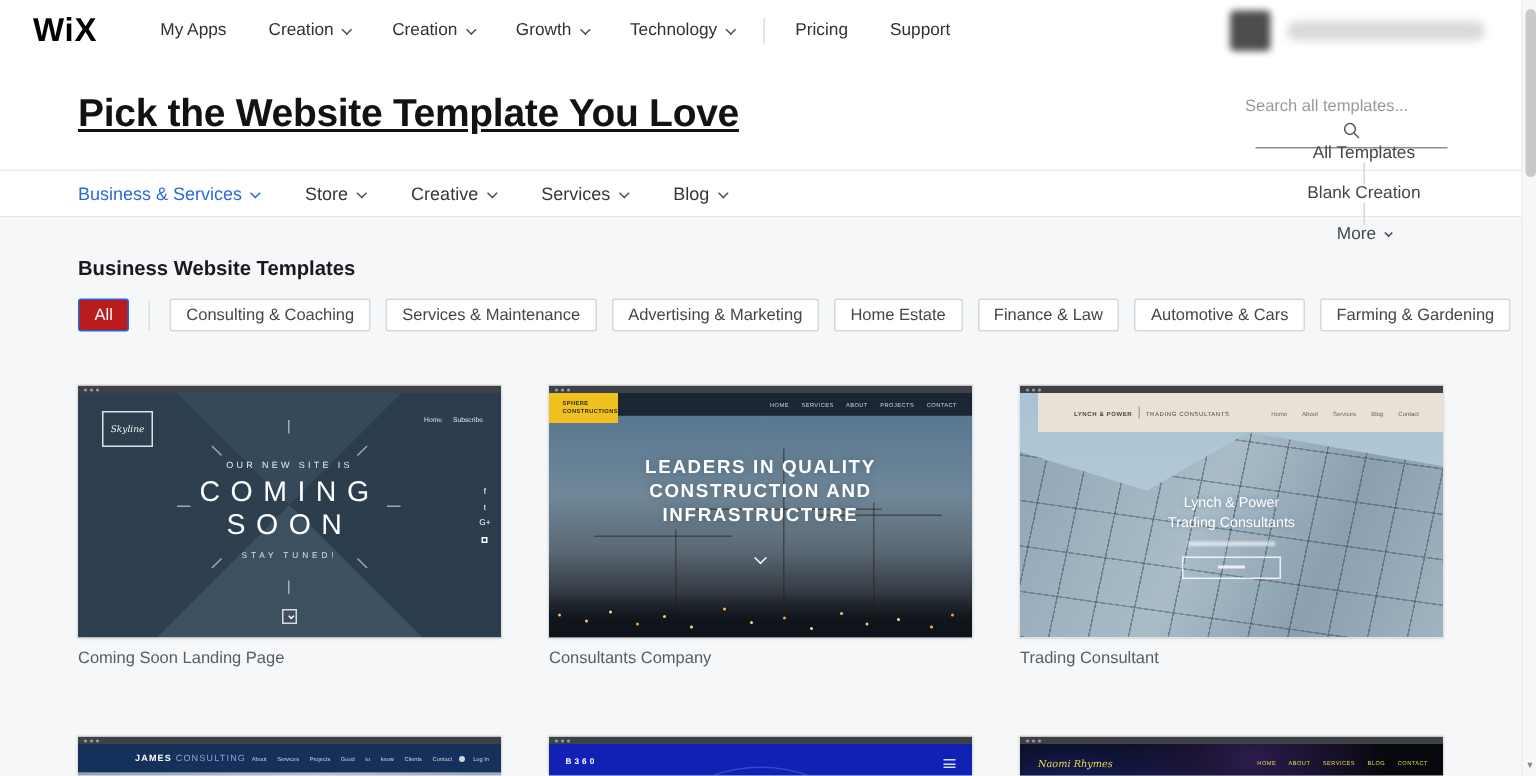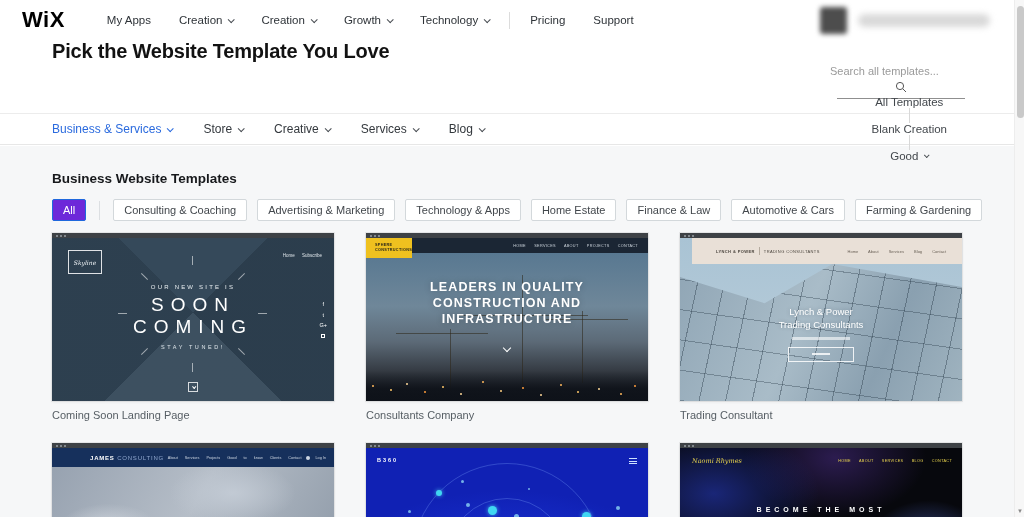--- a/index.html
+++ b/index.html
@@ -15,21 +15,21 @@
           transform:rotate(45deg) translateY(-1px); display:inline-block; }
   .chev.blue { border-color:#2a6ade; }
   .chev.small { width:4px; height:4px; }
   .vdiv { width:1px; height:17px; background:#dcdcdc; margin:0 20px 0 -8px; }
   .account { margin-left:auto; display:flex; align-items:center; gap:11px; }
   .avatar-blur { width:27px; height:27px; background:#4d4d4d; border-radius:3px; filter:blur(2.5px); }
   .name-blur { width:132px; height:13px; background:#d9d9d9; border-radius:7px; filter:blur(3px); }
 
   
   .header { position:absolute; top:40px; left:0; right:0; height:73px; background:#fff; }
-  .page-title { position:absolute; left:52px; top:0; font-size:20px; font-weight:700; color:#121212; letter-spacing:-.2px; }
+  .page-title { position:absolute; left:52px; top:20px; font-size:26px; font-weight:700; color:#121212; letter-spacing:-.2px;text-decoration:underline; }
   .search { position:absolute; right:59px; top:25px; width:128px; border-bottom:1px solid #8f8f8f;
             display:flex; align-items:center; gap:4px; padding-bottom:5px;flex-direction:column; }
   .search input { border:none; outline:none; flex:1; font-size:11px; color:#555; background:transparent; min-width:0; }
   .search input::placeholder { color:#9a9a9a; }
   .search svg { flex:0 0 auto; }
 
   
   .catnav { position:absolute; top:113px; left:0; right:0; height:32px; background:#fff;
             border-top:1px solid #ececec; border-bottom:1px solid #e7e7e7;
             display:flex; align-items:center; padding:0 60px 0 52px; z-index:5; }
@@ -38,25 +38,25 @@
   .cat-right { margin-left:auto; display:flex; align-items:center;flex-direction:column; }
   .cat-right .cat-link { font-size:11.5px; color:#42474c; padding:0 17px; display:flex; align-items:center; gap:6px; cursor:pointer; white-space:nowrap; }
   .cat-sep { width:1px; height:15px; background:#d8d8d8; }
 
   
   .main { position:absolute; top:146px; left:0; right:0; bottom:0; background:#f6f7f8; padding:25px 0 0 52px; }
   .section-heading { font-size:13.5px; font-weight:700; color:#17191c; margin-bottom:13px; }
   .chips { display:flex; align-items:center; gap:10px; margin-bottom:12px; }
   .chip { font-size:11px; color:#42474c; background:#fff; border:1px solid #d3d8db; border-radius:2px;
           padding:4px 10px; white-space:nowrap; cursor:pointer; }
-  .chip.active { background:#6d28d9; border-color:#1f68dd; color:#fff; padding:4px 10px; }
+  .chip.active { background:#b91c1c; border-color:#1f68dd; color:#fff; padding:4px 10px; }
   .chip-sep { width:1px; height:19px; background:#dcdfe2; margin:0 3px; }
 
   .grid { display:grid; grid-template-columns:repeat(3,282px); column-gap:32px; }
-  .card { cursor:pointer; }
+  .card { cursor:pointer;margin-top:24px; }
   .card-img { position:relative; height:168px; overflow:hidden; background:#fff;
               box-shadow:0 0 0 1px rgba(0,0,0,.06), 0 1px 3px rgba(0,0,0,.07); }
   .card-caption { font-size:11px; color:#565e64; padding:8px 0 0; height:42px; }
 
   .browser-dots { position:absolute; top:0; left:0; right:0; height:5px; background:#3e4246;
                   display:flex; gap:2px; padding:1.5px 0 0 4px; z-index:6; }
   .browser-dots i { width:2px; height:2px; border-radius:50%; background:#9aa0a6; }
   .preview { position:absolute; top:5px; left:0; right:0; bottom:0; overflow:hidden; }
 
   
@@ -233,35 +233,35 @@
   <div class="cat-right">
     <div class="cat-link">
       <span>All Templates</span>
     </div>
     <div class="cat-sep"></div>
     <div class="cat-link">
       <span>Blank Creation</span>
     </div>
     <div class="cat-sep"></div>
     <div class="cat-link">
-      <span>Good</span>
+      <span>More</span>
       <span class="chev small"></span>
     </div>
   </div>
 </div>
 
 <div class="main">
   <div class="section-heading">Business Website Templates</div>
 
   <div class="chips">
     <div class="chip active">All</div>
     <div class="chip-sep"></div>
     <div class="chip">Consulting &amp; Coaching</div>
+    <div class="chip">Services &amp; Maintenance</div>
     <div class="chip">Advertising &amp; Marketing</div>
-    <div class="chip">Technology &amp; Apps</div>
     <div class="chip">Home Estate</div>
     <div class="chip">Finance &amp; Law</div>
     <div class="chip">Automotive &amp; Cars</div>
     <div class="chip">Farming &amp; Gardening</div>
 
   </div>
 
   <div class="grid">
 
     <div class="card">
@@ -277,22 +277,22 @@
           <span class="tick" style="left:140px;top:18px;width:1px;height:9px"></span>
           <span class="tick" style="left:140px;top:125px;width:1px;height:9px"></span>
           <span class="tick" style="left:66px;top:75px;width:9px;height:1px"></span>
           <span class="tick" style="left:206px;top:75px;width:9px;height:1px"></span>
           <span class="tick" style="left:88px;top:38px;width:9px;height:1px;transform:rotate(45deg)"></span>
           <span class="tick" style="left:185px;top:38px;width:9px;height:1px;transform:rotate(-45deg)"></span>
           <span class="tick" style="left:88px;top:113px;width:9px;height:1px;transform:rotate(-45deg)"></span>
           <span class="tick" style="left:185px;top:113px;width:9px;height:1px;transform:rotate(45deg)"></span>
           <div class="p1-kicker">OUR NEW SITE IS</div>
           <div class="p1-head">
+            <div>COMING</div>
             <div>SOON</div>
-            <div>COMING</div>
           </div>
           <div class="p1-tag">STAY TUNED!</div>
           <div class="p1-social">
             <span>f</span>
             <span>t</span>
             <span>G+</span>
             <span style="width:4px;height:4px;border:1px solid #fff;display:block"></span>
           </div>
           <div class="p1-box">
               <span class="chevw"></span>

